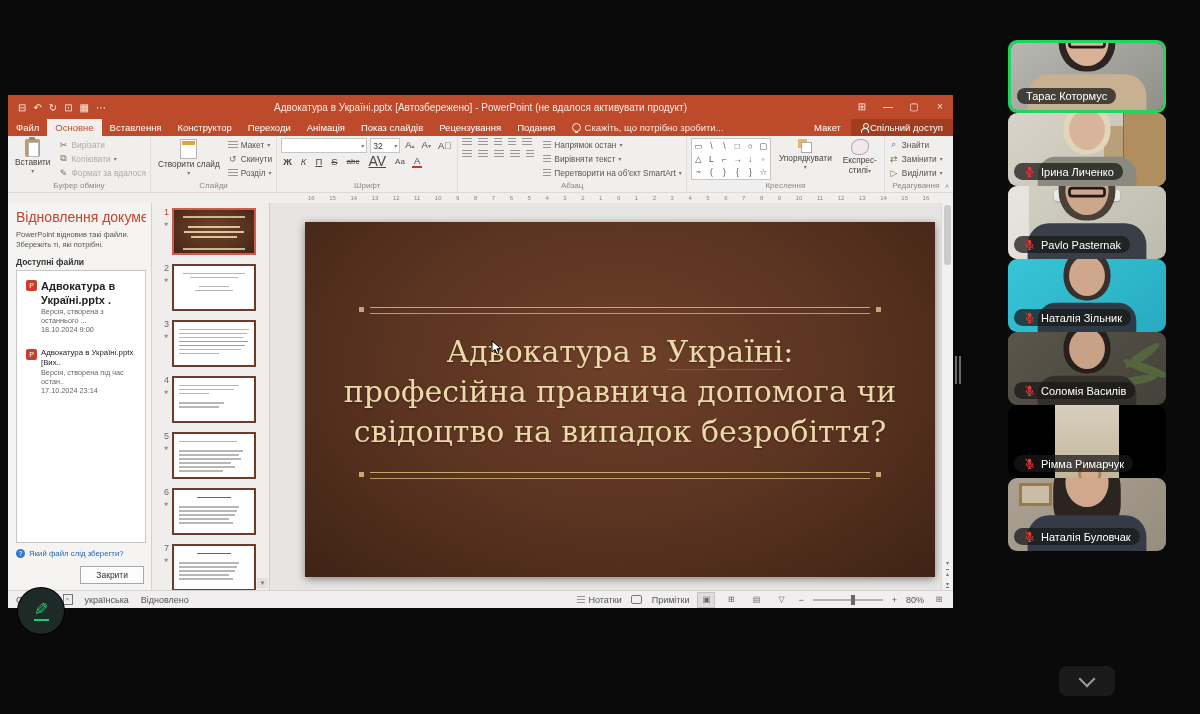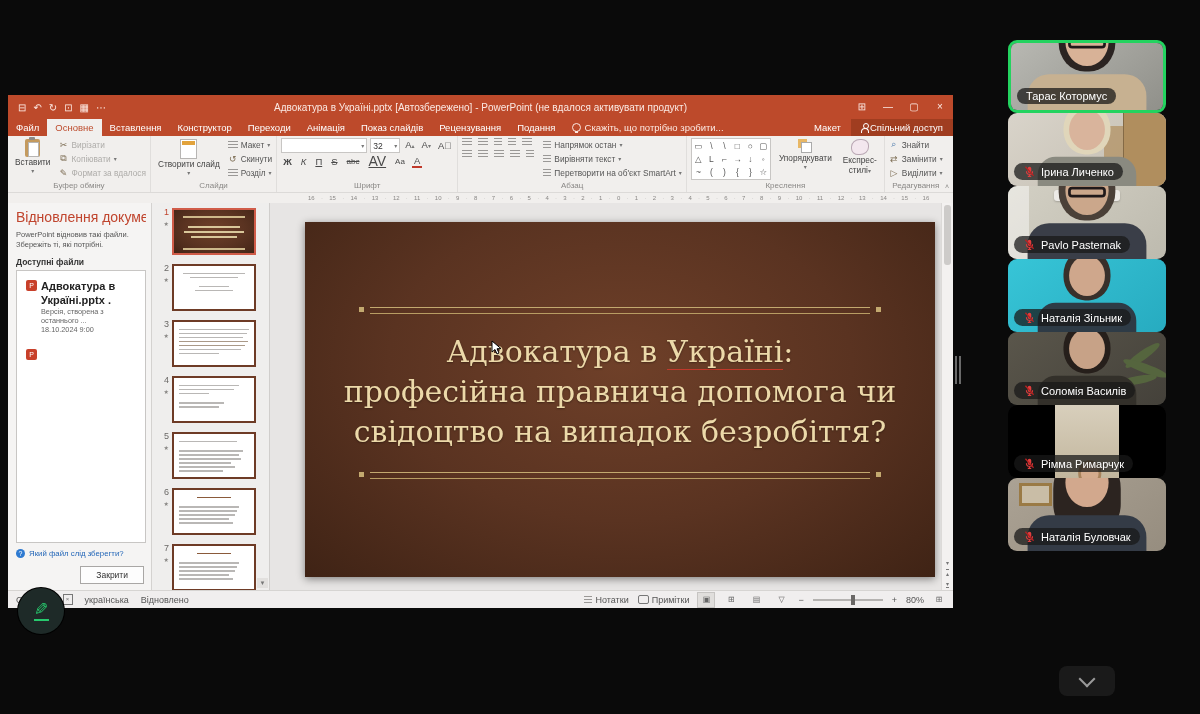--- a/index.html
+++ b/index.html
@@ -446,20 +446,25 @@
             <div class="rec-file">
               <span class="ppt-ico">P</span>
               <div>
                 <div class="nm"><b>Адвокатура в Україні.pptx .</b></div>
                 <div class="ds">Версія, створена з останнього ...</div>
                 <div class="ds">18.10.2024 9:00</div>
               </div>
             </div>
             <div class="rec-file">
               <span class="ppt-ico">P</span>
+              <div>
+                <div class="nm">Адвокатура в Україні.pptx  [Вих..</div>
+                <div class="ds">Версія, створена під час остан..</div>
+                <div class="ds">17.10.2024 23:14</div>
+              </div>
             </div>
           </div>
         <div class="rec-foot">
           <div class="rec-q">
             <span class="q-ico">?</span>
             <span>Який файл слід зберегти?</span>
           </div>
           <button class="rec-close">Закрити</button>
         </div>
       </div>
@@ -578,21 +583,21 @@
         <span>Слайд 1</span>
         <span class="box-x">×</span>
         <span>українська</span>
         <span>Відновлено</span>
       </div>
       <div class="st-right">
         <span style="display:flex;align-items:center;gap:3px">
             <span class="lines-icon c"></span>
             <span>Нотатки</span>
           </span>
-        <span style="display:flex;align-items:center;gap:3px">
+        <span style="display:flex;align-items:center;gap:10px">
             <span class="bubble"></span>
             <span>Примітки</span>
           </span>
         <span class="viewbtn act">▣</span>
         <span class="viewbtn">⊞</span>
         <span class="viewbtn">▤</span>
         <span class="viewbtn">▽</span>
         <span>−</span>
         <span class="ztrack">
             <span class="zthumb"></span>

